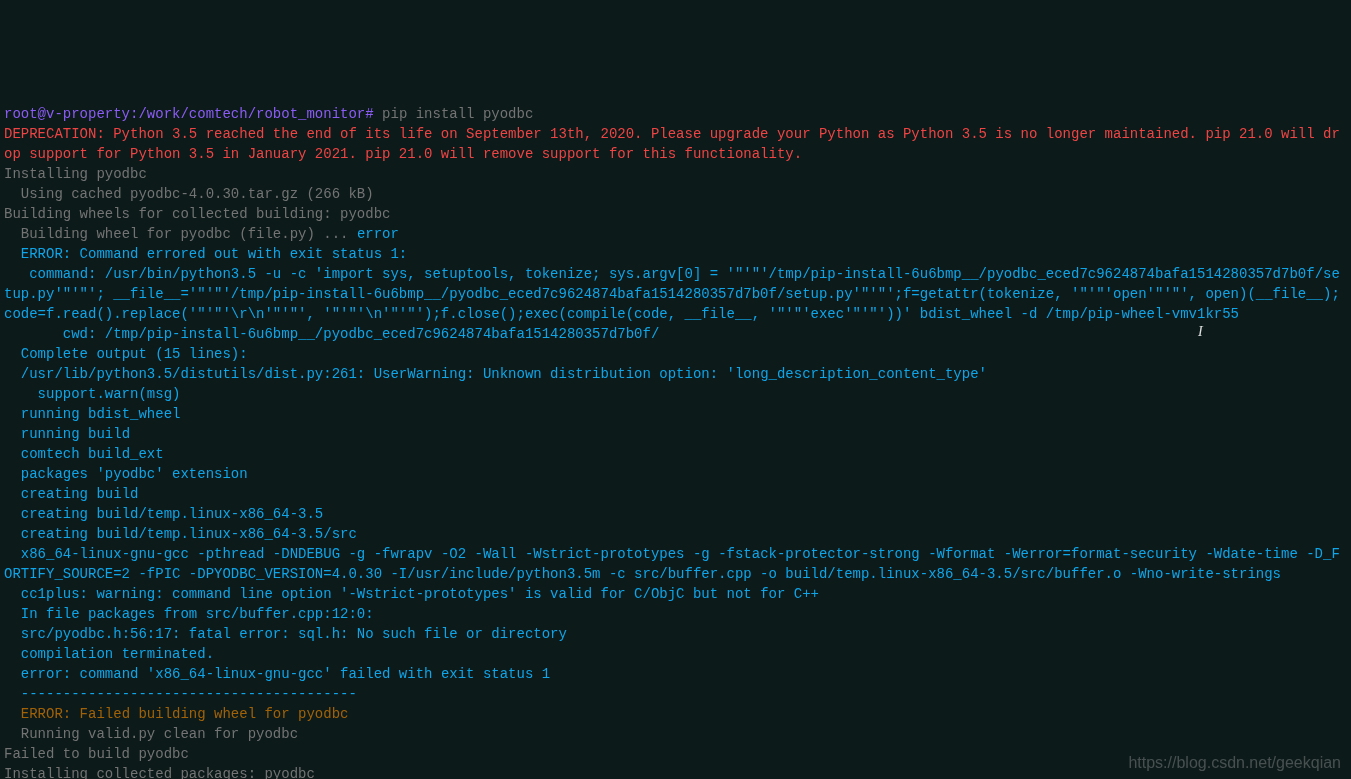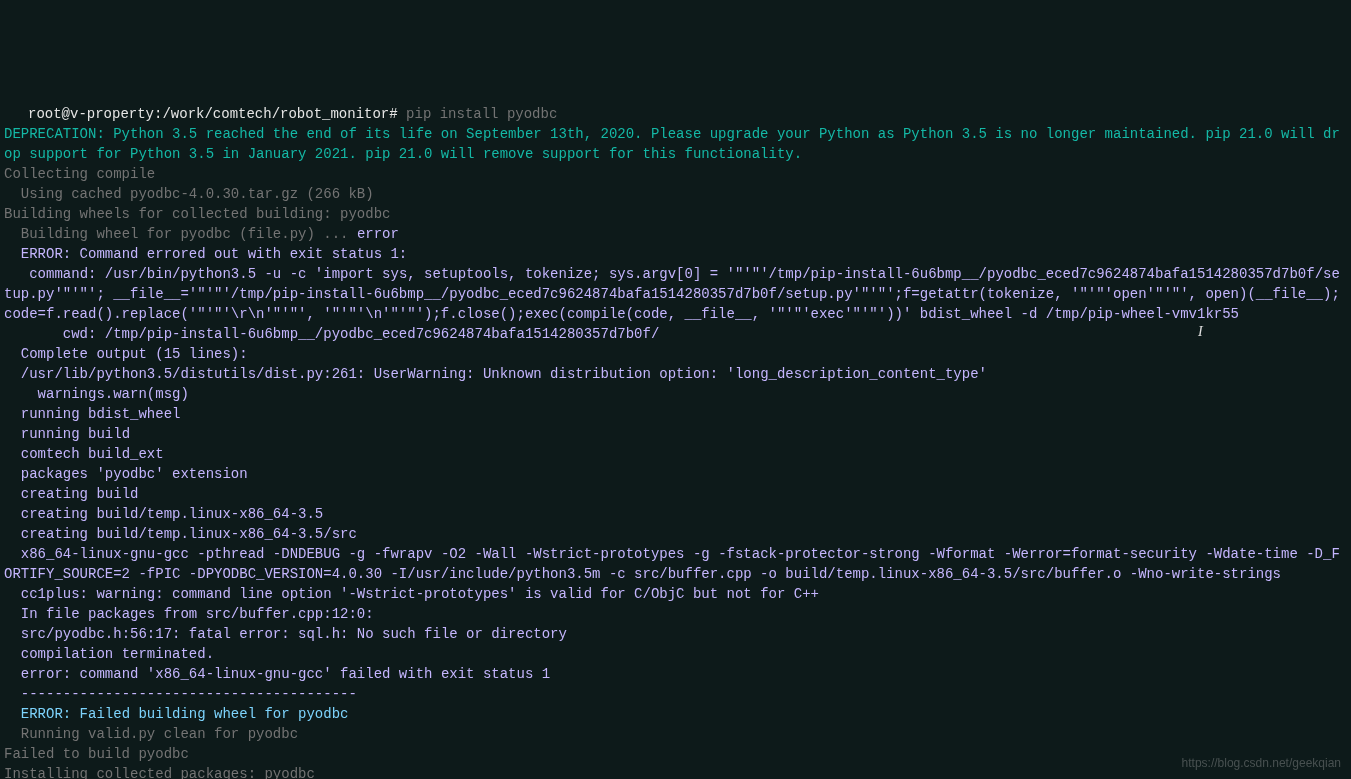--- a/index.html
+++ b/index.html
@@ -11,60 +11,60 @@
       background-color: #0d1a1a;
       font-family: 'Consolas', 'Courier New', monospace;
       font-size: 14px;
       line-height: 20px;
       padding: 4px;
       white-space: pre-wrap;
       word-break: break-all;
       overflow-x: hidden;
     }
     .green { color: #737373; }
-    .white { color: #14b8a6; }
-    .red { color: #c4b5fd; }
-    .yellow { color: #7dd3fc; }
-    .prompt { color: #e5e5e5; margin-left: 24px; }
+    .white { color: #ef4444; }
+    .red { color: #0ea5e9; }
+    .yellow { color: #a16207; }
+    .prompt { color: #8b5cf6; }
     .watermark {
       position: fixed;
       right: 10px;
       bottom: 6px;
       color: rgba(180,180,180,0.35);
-      font-size: 12px;
+      font-size: 16px;
       font-family: Arial, sans-serif;
       pointer-events: none;
     }
     .cursor {
       position: fixed;
       color: #e0e0e0;
       font-family: serif;
       font-style: italic;
       pointer-events: none;
     }
     .terminal { width: 100%; }
   </style>
 </head>
 <body>
 
 
 
 <div class="terminal">
 <span class="prompt"><span>root@v-property</span>:<span>/work/comtech/robot_monitor</span><span># </span></span><span class="green">pip install pyodbc</span>
 <span class="white">DEPRECATION: Python 3.5 reached the end of its life on September 13th, 2020. Please upgrade your Python as Python 3.5 is no longer maintained. pip 21.0 will drop support for Python 3.5 in January 2021. pip 21.0 will remove support for this functionality.</span>
-<span class="green">Collecting compile</span>
+<span class="green">Installing pyodbc</span>
 <span class="green">  Using cached pyodbc-4.0.30.tar.gz (266 kB)</span>
 <span class="green">Building wheels for collected building: pyodbc</span>
 <span class="green">  Building wheel for pyodbc (file.py) ... </span><span class="red">error</span>
 <span class="red">  ERROR: Command errored out with exit status 1:</span>
 <span class="red">   command: /usr/bin/python3.5 -u -c 'import sys, setuptools, tokenize; sys.argv[0] = '"'"'/tmp/pip-install-6u6bmp__/pyodbc_eced7c9624874bafa1514280357d7b0f/setup.py'"'"'; __file__='"'"'/tmp/pip-install-6u6bmp__/pyodbc_eced7c9624874bafa1514280357d7b0f/setup.py'"'"';f=getattr(tokenize, '"'"'open'"'"', open)(__file__);code=f.read().replace('"'"'\r\n'"'"', '"'"'\n'"'"');f.close();exec(compile(code, __file__, '"'"'exec'"'"'))' bdist_wheel -d /tmp/pip-wheel-vmv1kr55</span>
 <span class="red">       cwd: /tmp/pip-install-6u6bmp__/pyodbc_eced7c9624874bafa1514280357d7b0f/</span>
 <span class="red">  Complete output (15 lines):</span>
 <span class="red">  /usr/lib/python3.5/distutils/dist.py:261: UserWarning: Unknown distribution option: 'long_description_content_type'</span>
-<span class="red">    warnings.warn(msg)</span>
+<span class="red">    support.warn(msg)</span>
 <span class="red">  running bdist_wheel</span>
 <span class="red">  running build</span>
 <span class="red">  comtech build_ext</span>
 <span class="red">  packages 'pyodbc' extension</span>
 <span class="red">  creating build</span>
 <span class="red">  creating build/temp.linux-x86_64-3.5</span>
 <span class="red">  creating build/temp.linux-x86_64-3.5/src</span>
 <span class="red">  x86_64-linux-gnu-gcc -pthread -DNDEBUG -g -fwrapv -O2 -Wall -Wstrict-prototypes -g -fstack-protector-strong -Wformat -Werror=format-security -Wdate-time -D_FORTIFY_SOURCE=2 -fPIC -DPYODBC_VERSION=4.0.30 -I/usr/include/python3.5m -c src/buffer.cpp -o build/temp.linux-x86_64-3.5/src/buffer.o -Wno-write-strings</span>
 <span class="red">  cc1plus: warning: command line option '-Wstrict-prototypes' is valid for C/ObjC but not for C++</span>
 <span class="red">  In file packages from src/buffer.cpp:12:0:</span>

